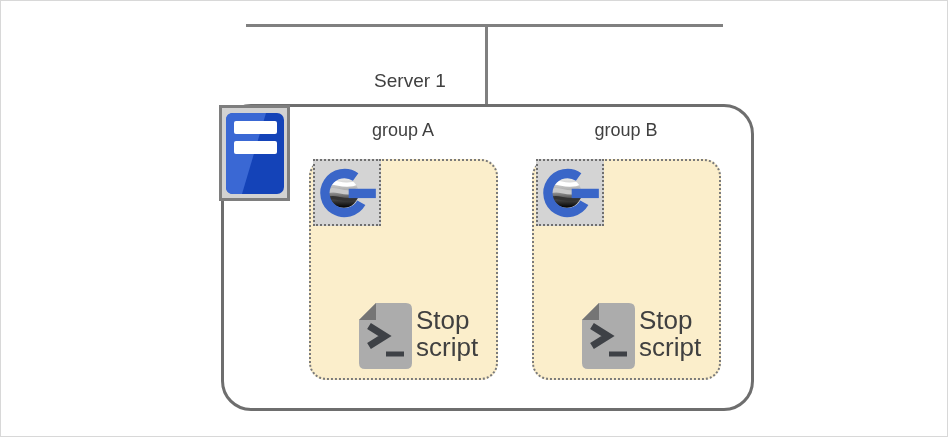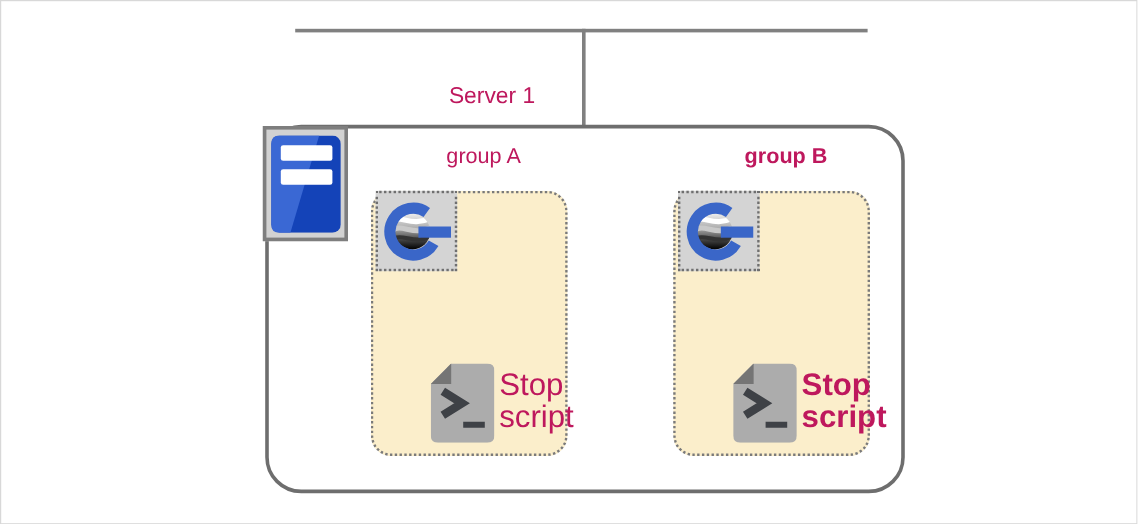--- a/index.html
+++ b/index.html
@@ -3,21 +3,21 @@
 <meta charset="utf-8">
 <style>
   html, body { margin: 0; padding: 0; background: #ffffff; }
   .canvas {
     position: relative;
     width: 948px; height: 437px;
     box-sizing: border-box;
     border: 1px solid #d8d8d8;
     background: #ffffff;
     font-family: "Liberation Sans", "DejaVu Sans", sans-serif;
-    color: #be185d;
+    color: #404040;
     overflow: hidden;
   }
   .abs { position: absolute; }
 
   
   .bus-line   { left: 245px; top: 23px; width: 477px; height: 3px; background: #808080; }
   .drop-line  { left: 484px; top: 23px; width: 3px; height: 81px; background: #808080; }
 
   
   .server-label {
@@ -38,27 +38,27 @@
     left: 218px; top: 104px; width: 71px; height: 96px;
     box-sizing: border-box;
     background: #d2d2d2; border: 3px solid #7e7e7e;
     display: flex; align-items: center; justify-content: center;
     z-index: 5;
   }
 
   
   .group-box {
     position: absolute;
-    top: 158px; width: 164px; height: 221px;
+    top: 158px; width: 189px; height: 221px;
     box-sizing: border-box;
     background: #fbeecb;
     border: 2px dotted #7a7a7a; border-radius: 17px;
   }
   .group-box.a { left: 308px; }
-  .group-box.b { left: 560px; font-weight: bold; }
+  .group-box.b { left: 531px; }
 
   .group-label {
     position: absolute;
     left: -2px; top: -42px; width: 188px;
     text-align: center; font-size: 18px; line-height: 22px;
   }
 
   .logo-tile {
     position: absolute;
     left: 2px; top: -2px; width: 68px; height: 67px;

